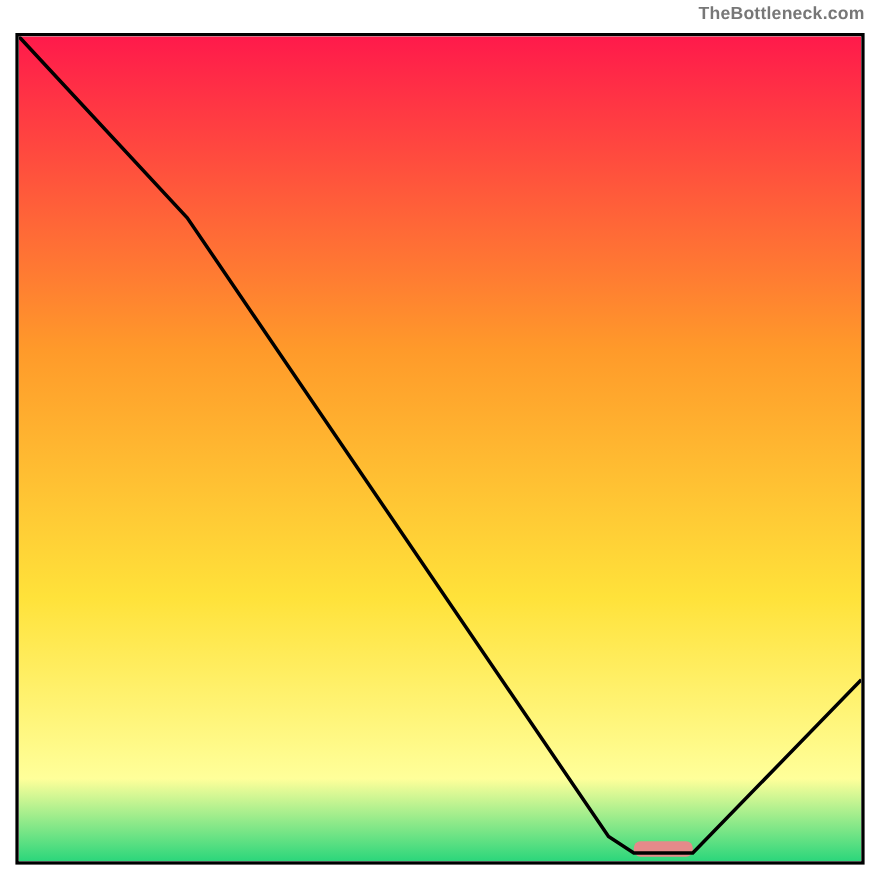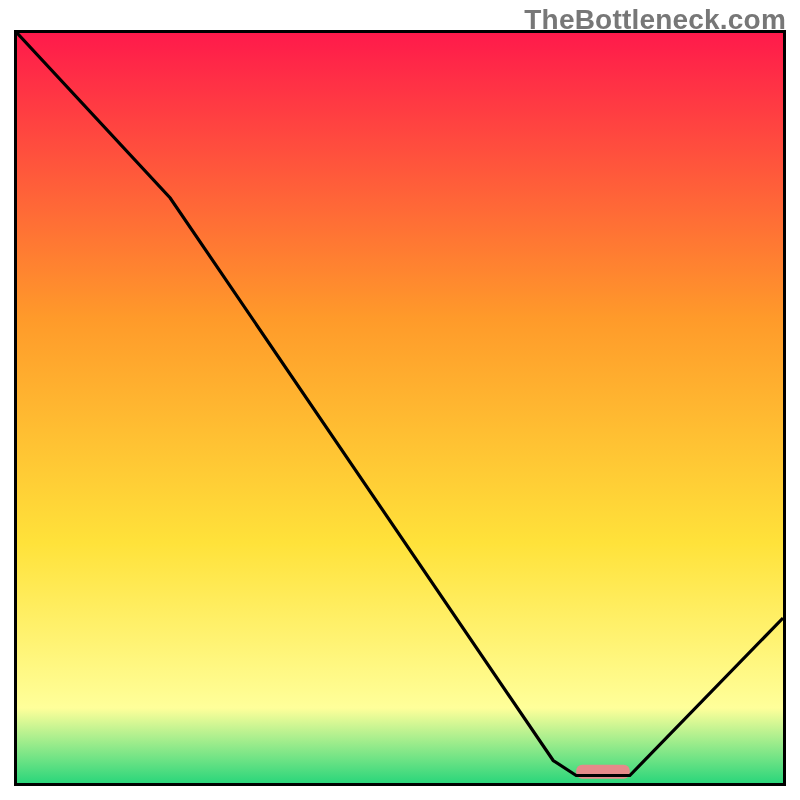--- a/index.html
+++ b/index.html
@@ -8,21 +8,21 @@
     width: 800px;
     height: 800px;
     background: #ffffff;
     font-family: Arial, Helvetica, sans-serif;
     position: relative;
   }
   .watermark {
     position: absolute;
     top: 4px;
     right: 14px;
-    font-size: 28px;
+    font-size: 16px;
     font-weight: bold;
     color: #777777;
     letter-spacing: 0.2px;
   }
   .plot-frame {
     position: absolute;
     left: 14px;
     top: 30px;
     width: 772px;
     height: 756px;

